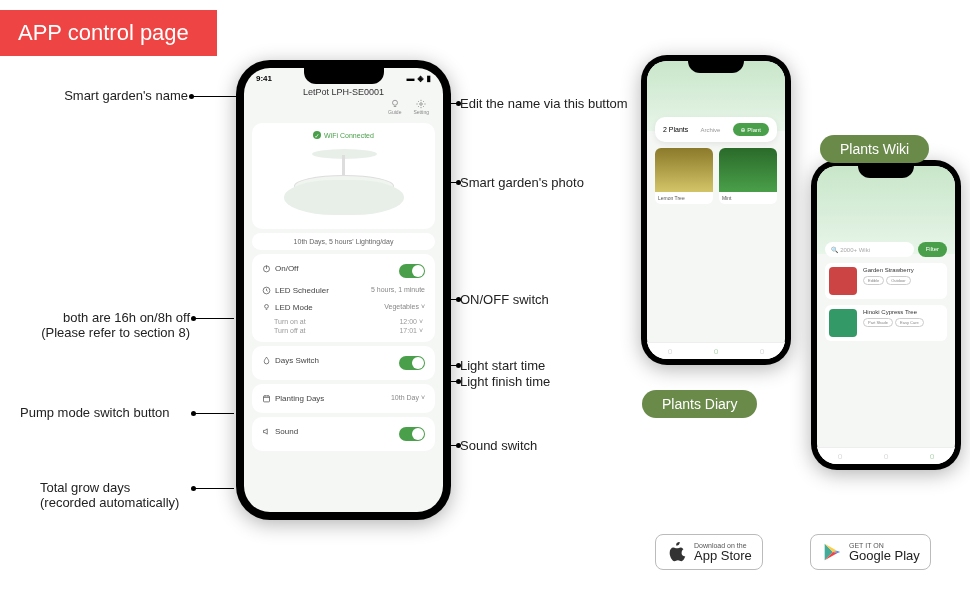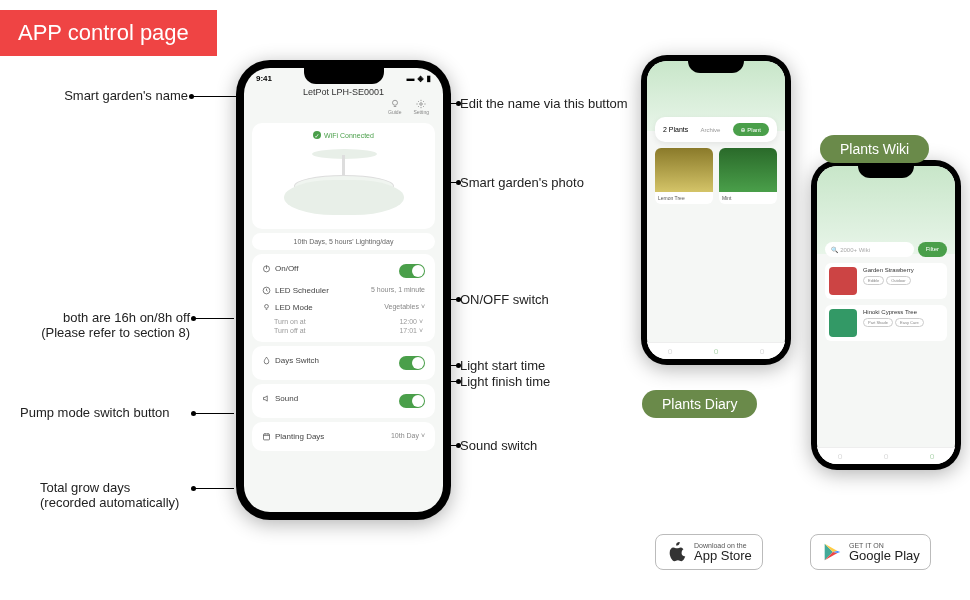--- a/index.html
+++ b/index.html
@@ -231,38 +231,38 @@
           <span>Days Switch</span>
         </div>
         <div class="toggle"></div>
       </div>
     </div>
 
     <div class="card" style="padding:6px 8px">
       <div class="control-row">
         <div class="control-left">
           <svg viewBox="0 0 24 24" fill="none" stroke="#555" stroke-width="2">
-              <path d="M4 9v6h4l6 4V5l-6 4H4z"></path>
-            </svg>
-          <span>Sound</span>
-        </div>
-        <div class="toggle"></div>
-      </div>
-    </div>
-
-    <div class="card" style="padding:6px 8px">
-      <div class="control-row">
-        <div class="control-left">
-          <svg viewBox="0 0 24 24" fill="none" stroke="#555" stroke-width="2">
               <rect x="4" y="5" width="16" height="16" rx="2"></rect>
               <path d="M4 9h16M8 3v4M16 3v4"></path>
             </svg>
           <span>Planting Days</span>
         </div>
         <div class="dropdown-val"><span>10th Day</span> ˅</div>
+      </div>
+    </div>
+
+    <div class="card" style="padding:6px 8px">
+      <div class="control-row">
+        <div class="control-left">
+          <svg viewBox="0 0 24 24" fill="none" stroke="#555" stroke-width="2">
+              <path d="M4 9v6h4l6 4V5l-6 4H4z"></path>
+            </svg>
+          <span>Sound</span>
+        </div>
+        <div class="toggle"></div>
       </div>
     </div>
   </div>
 </div>
 
 <div class="phone phone-small phone-diary">
   <div class="screen">
     <div class="notch"></div>
     <div class="diary-top"></div>
     <div class="diary-header-bar">

